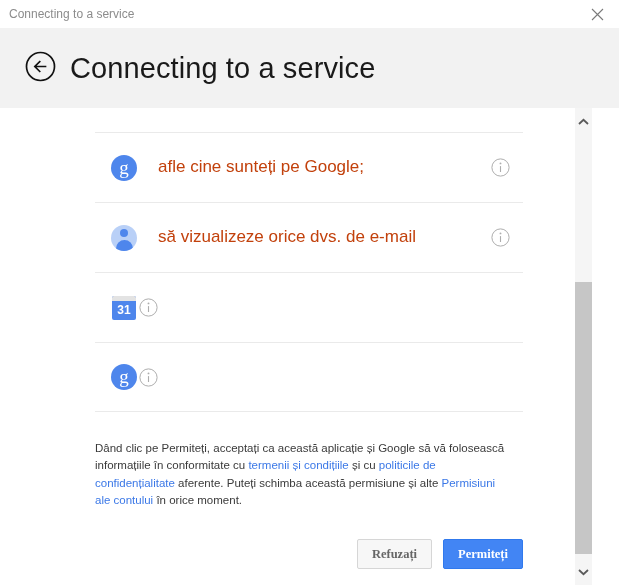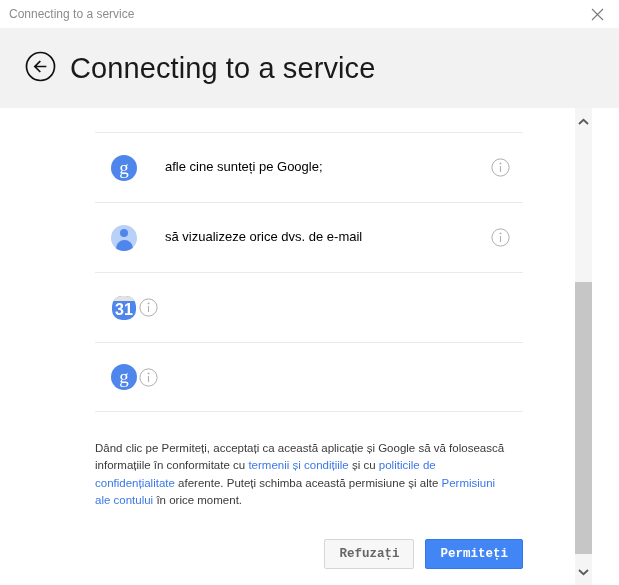--- a/index.html
+++ b/index.html
@@ -101,23 +101,23 @@
   .perm-icon {
     width: 26px; height: 26px;
     flex: 0 0 26px;
     margin-left: 14px;
     display: flex;
     align-items: center;
     justify-content: center;
   }
   .perm-label {
     flex: 1 1 auto;
-    margin-left: 28px;
-    font-size: 13px;
-    color: #000000;
+    margin-left: 21px;
+    font-size: 17px;
+    color: #c2410c;
     line-height: 1.3;
   }
   .perm-info {
     width: 22px; height: 22px;
     flex: 0 0 22px;
     margin-right: 10px;
     display: flex;
     align-items: center;
     justify-content: center;
     cursor: pointer;
@@ -153,24 +153,24 @@
     content: "";
     position: absolute;
     top: 15px; left: 4.5px;
     width: 17px; height: 15px;
     border-radius: 9px 9px 0 0;
     background: #4e86ec;
   }
   .cal-icon {
     width: 24px; height: 24px;
     background: #4e86ec;
-    border-radius: 10px;
+    border-radius: 2px;
     position: relative;
     color: #ffffff;
-    font-size: 16px;
+    font-size: 12px;
     font-weight: bold;
     text-align: center;
     line-height: 28px;
     overflow: hidden;
   }
   .cal-icon::before {
     content: "";
     position: absolute;
     top: 0; left: 0;
     width: 24px; height: 5px;
@@ -193,21 +193,21 @@
   .btn-row {
     margin: 30px 51px 0 95px;
     display: flex;
     justify-content: flex-end;
     align-items: center;
     gap: 11px;
   }
   .btn {
     font-size: 12.5px;
     font-weight: bold;
-    font-family: Liberation Mono, monospace;
+    font-family: Liberation Serif, serif;
     border-radius: 2px;
     cursor: pointer;
     height: 30px;
     display: flex;
     align-items: center;
     justify-content: center;
   }
   .btn-deny {
     min-width: 72px;
     padding: 0 14px;

